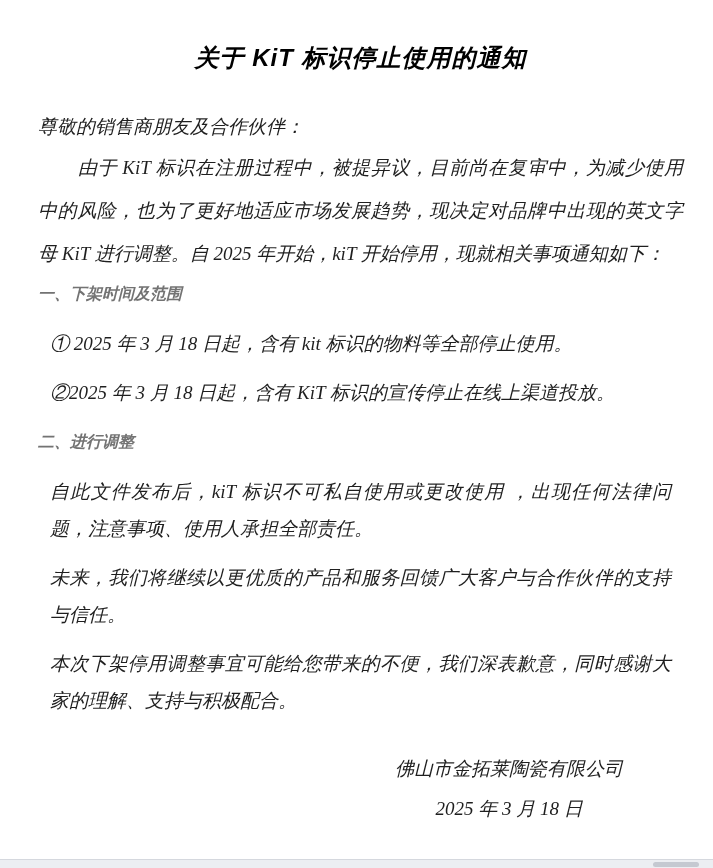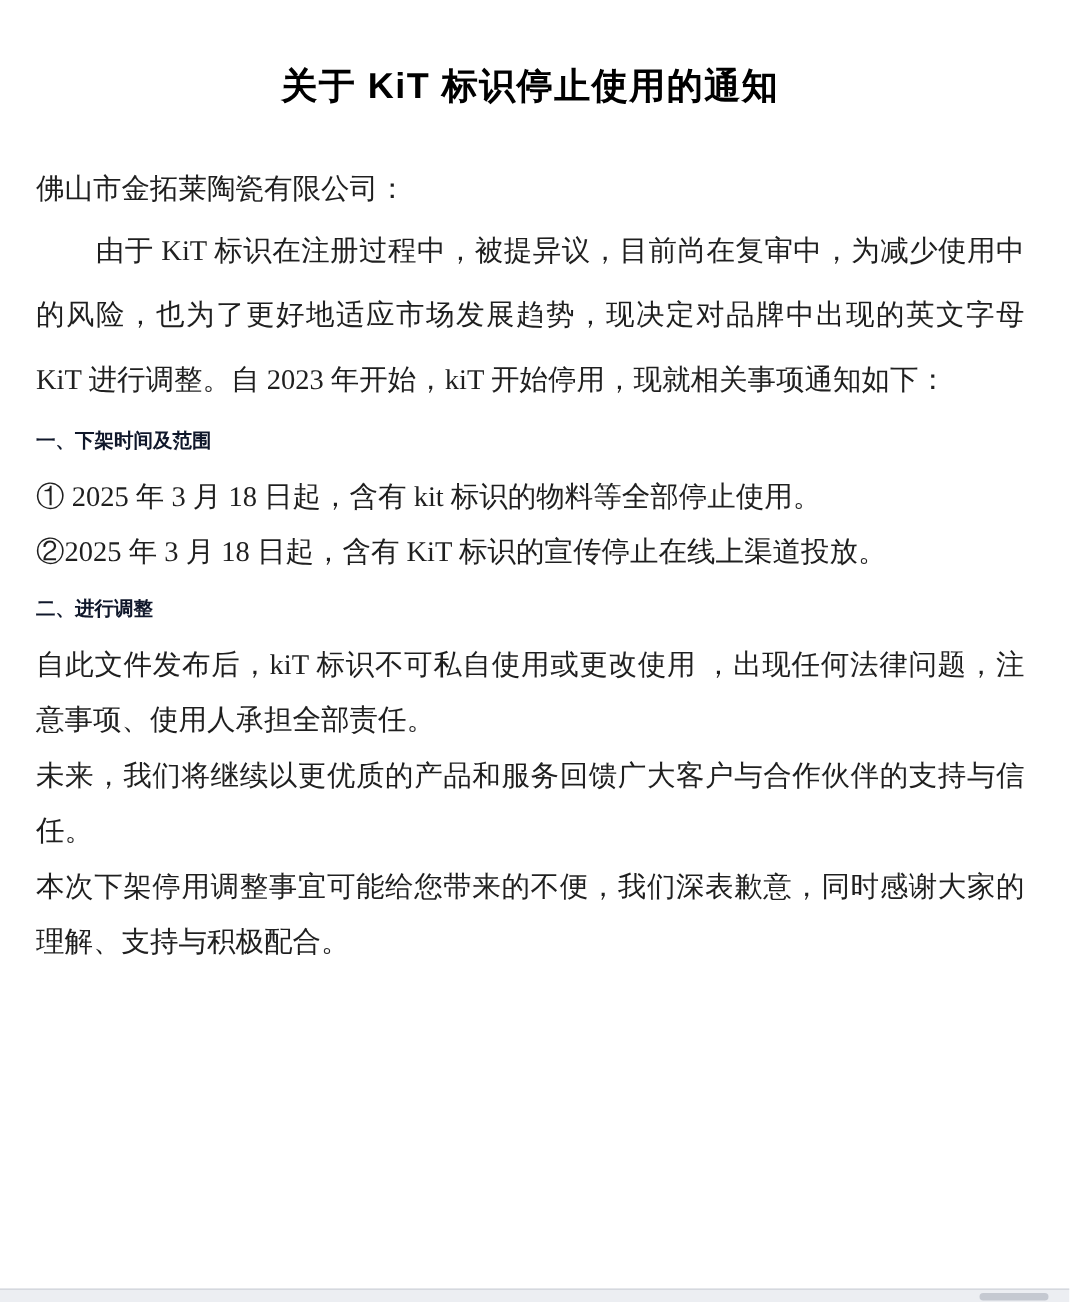--- a/index.html
+++ b/index.html
@@ -9,22 +9,23 @@
   }
   body {
     width: 713px;
     height: 868px;
     position: relative;
     overflow: hidden;
     font-family: "Liberation Serif", "DejaVu Serif", serif;
     color: #1f1f1f;
   }
   .page {
-    padding: 30px 30px 0 24px;
+    padding: 30px 30px 0 38px;
     box-sizing: border-box;
+    font-style: italic;
   }
   .doc-title {
     font-family: "Liberation Sans", "DejaVu Sans", sans-serif;
     font-size: 24px;
     font-weight: bold;
     color: #000000;
     text-align: center;
     letter-spacing: 1px;
     margin: 14px 0 36px 0;
     line-height: 28px;
@@ -36,30 +37,30 @@
   }
   .intro {
     font-size: 19px;
     line-height: 43px;
     margin: 0;
     text-indent: 2.1em;
     text-align: justify;
   }
   .section-heading {
     font-family: "Liberation Sans", "DejaVu Sans", sans-serif;
-    font-size: 13px;
+    font-size: 16px;
     font-weight: bold;
-    color: #0f172a;
+    color: #737373;
     line-height: 38px;
     margin: 0;
   }
   .para {
     font-size: 19px;
     line-height: 37px;
-    margin: 0;
+    margin: 12px;
     text-align: justify;
   }
   .signature {
     width: max-content;
     margin: 30px 60px 0 auto;
     text-align: center;
   }
   .signature p {
     font-size: 19px;
     line-height: 40px;
@@ -85,37 +86,41 @@
     background: #c5c9d1;
   }
 </style>
 </head>
 <body>
 
 <div class="page">
 
   <h1 class="doc-title">关于 KiT 标识停止使用的通知</h1>
 
-  <p class="salutation">佛山市金拓莱陶瓷有限公司：</p>
+  <p class="salutation">尊敬的销售商朋友及合作伙伴：</p>
 
-  <p class="intro">由于 KiT 标识在注册过程中，被提异议，目前尚在复审中，为减少使用中的风险，也为了更好地适应市场发展趋势，现决定对品牌中出现的英文字母 KiT 进行调整。自 2023 年开始，kiT 开始停用，现就相关事项通知如下：</p>
+  <p class="intro">由于 KiT 标识在注册过程中，被提异议，目前尚在复审中，为减少使用中的风险，也为了更好地适应市场发展趋势，现决定对品牌中出现的英文字母 KiT 进行调整。自 2025 年开始，kiT 开始停用，现就相关事项通知如下：</p>
 
   <h2 class="section-heading">一、下架时间及范围</h2>
 
   <p class="para">① 2025 年 3 月 18 日起，含有 kit 标识的物料等全部停止使用。</p>
 
   <p class="para">②2025 年 3 月 18 日起，含有 KiT 标识的宣传停止在线上渠道投放。</p>
 
   <h2 class="section-heading">二、进行调整</h2>
 
   <p class="para">自此文件发布后，kiT 标识不可私自使用或更改使用 ，出现任何法律问题，注意事项、使用人承担全部责任。</p>
 
   <p class="para">未来，我们将继续以更优质的产品和服务回馈广大客户与合作伙伴的支持与信任。</p>
 
   <p class="para">本次下架停用调整事宜可能给您带来的不便，我们深表歉意，同时感谢大家的理解、支持与积极配合。</p>
 
 
+  <div class="signature">
+    <p>佛山市金拓莱陶瓷有限公司</p>
+    <p>2025 年 3 月 18 日</p>
+  </div>
 
 </div>
 
 <div class="bottom-scrollbar">
   <div class="scrollbar-thumb"></div>
 </div>
 
 </body></html>

